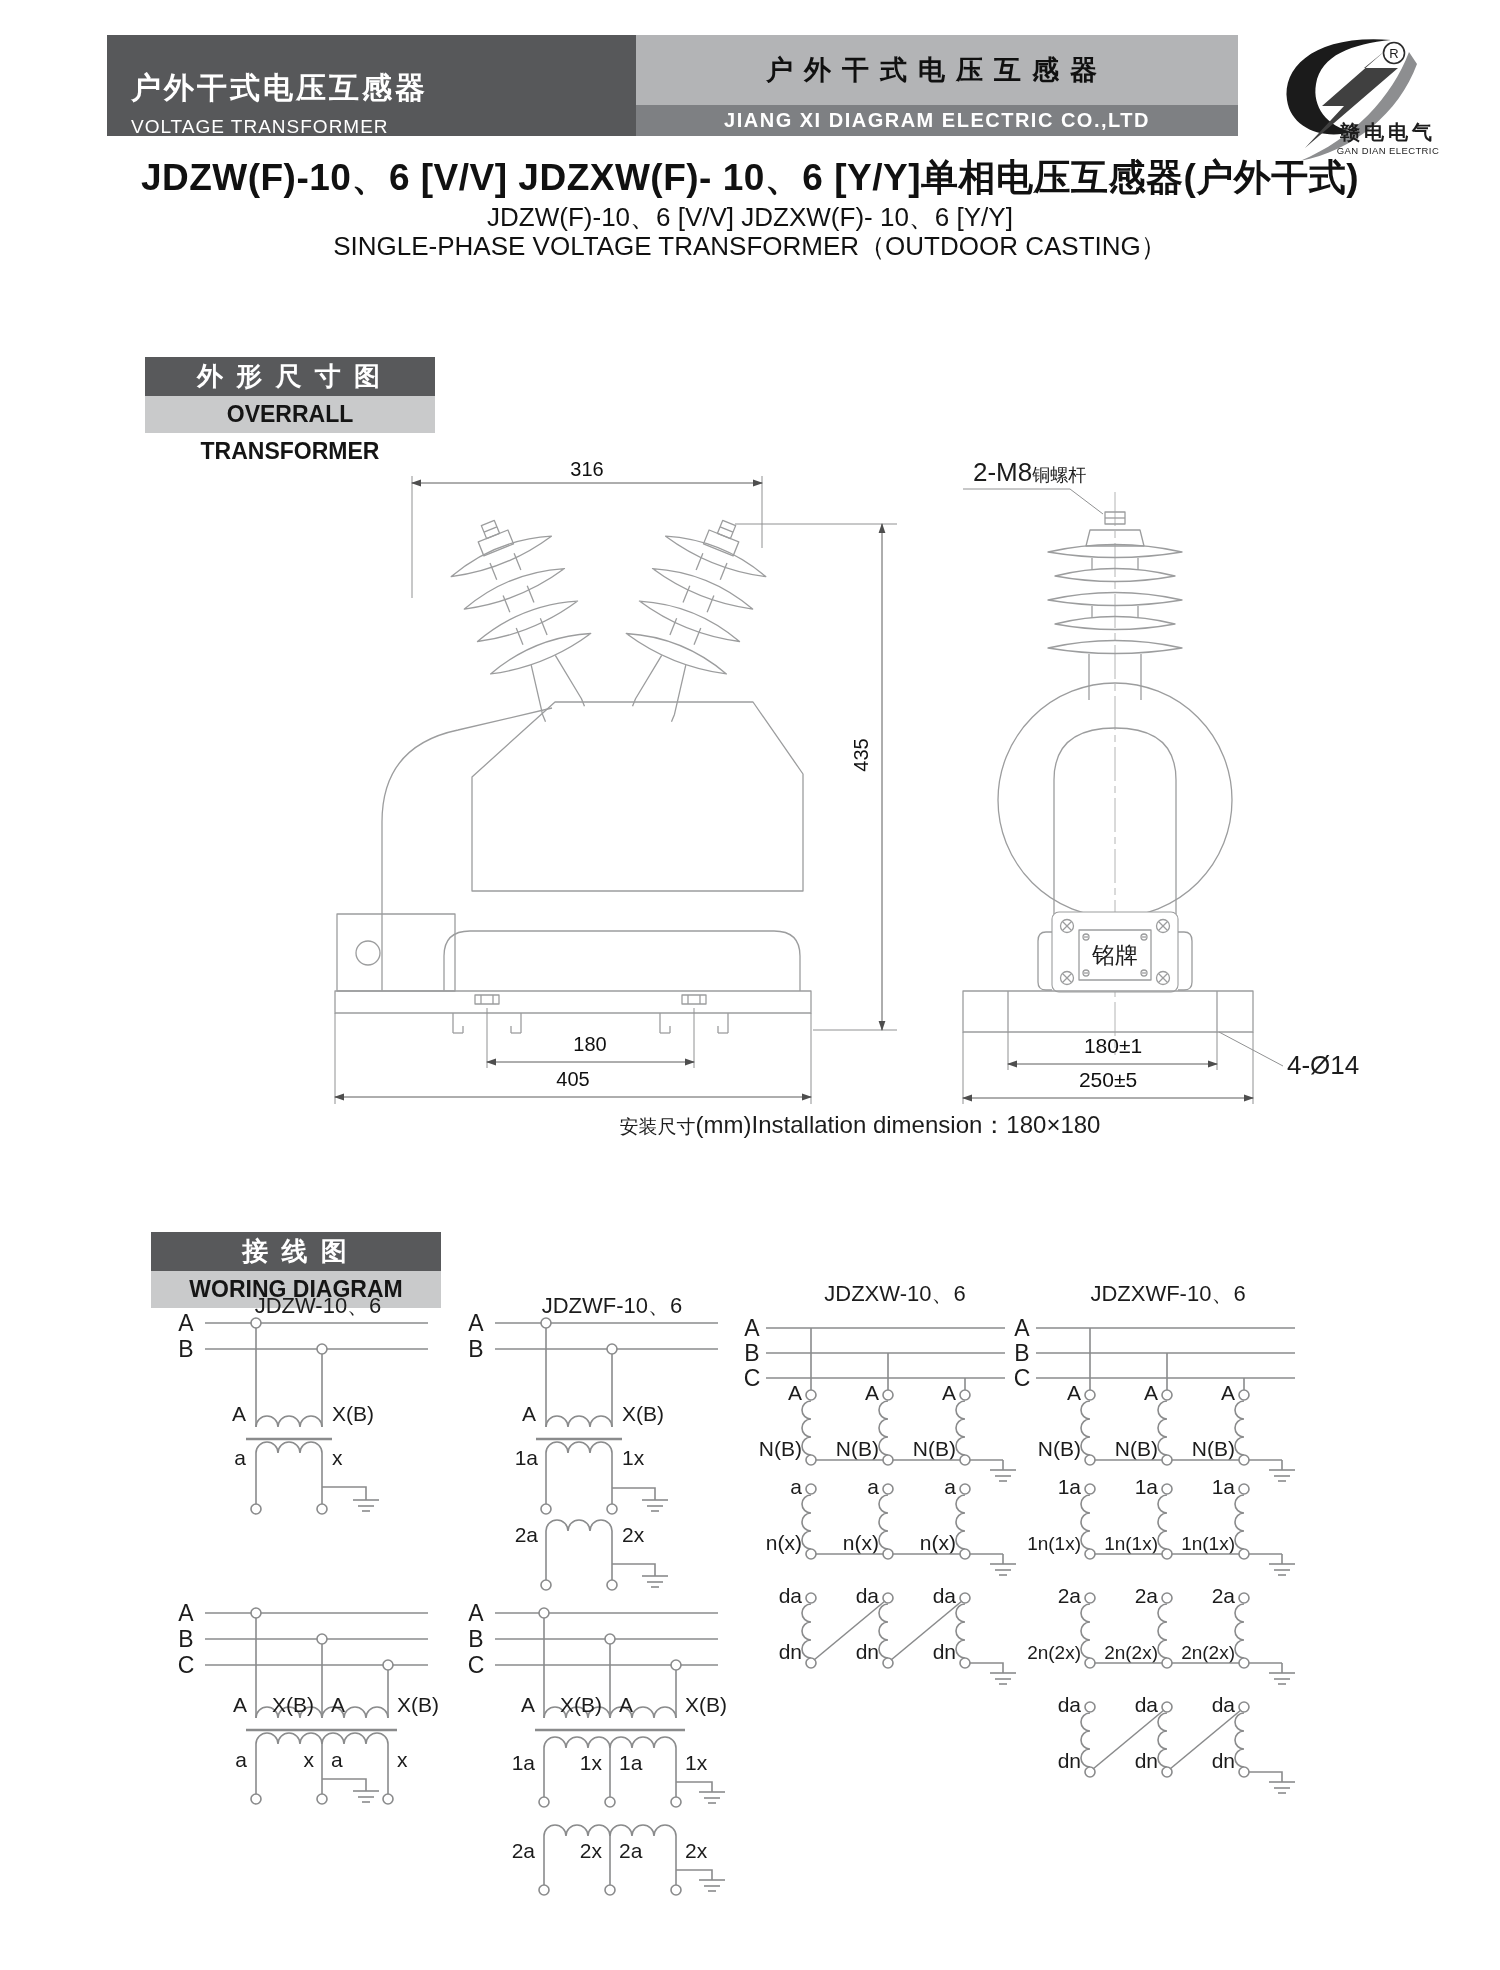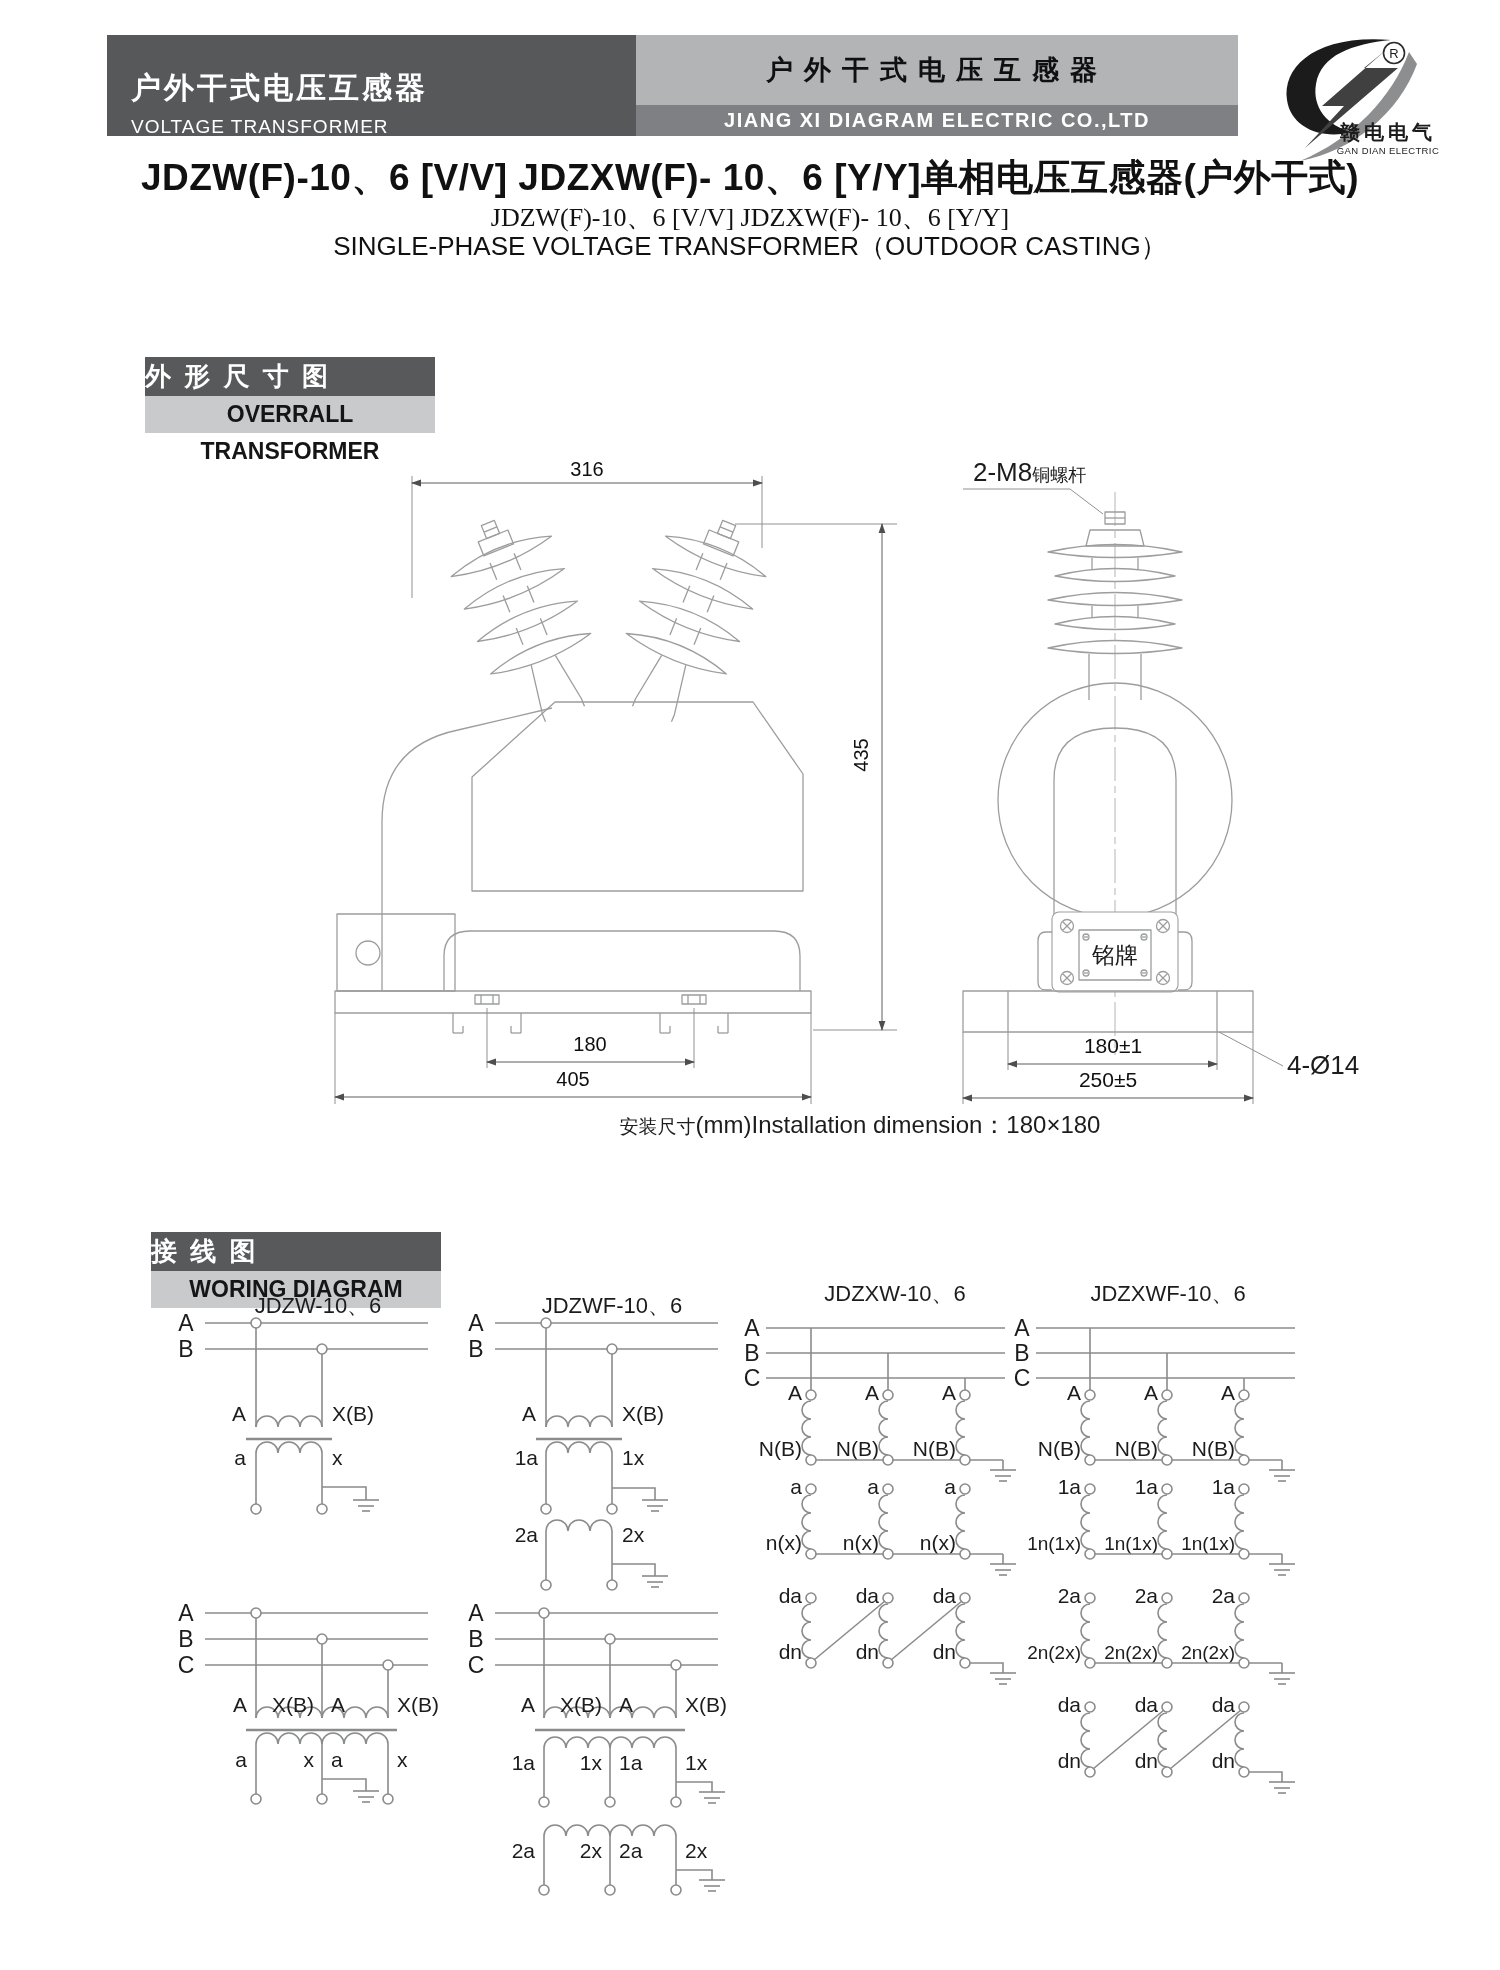--- a/index.html
+++ b/index.html
@@ -9,26 +9,26 @@
   
   .hd-left{left:107px;top:35px;width:529px;height:101px;background:#57585a;color:#fff;box-sizing:border-box;padding:36px 0 0 24px;}
   .hd-left .zh{font-size:30px;font-weight:bold;letter-spacing:3px;line-height:34px;}
   .hd-left .en{font-size:19px;letter-spacing:1px;margin-top:11px;}
   .hd-company-zh{left:636px;top:35px;width:602px;height:70px;background:#b3b4b6;color:#101010;
         font-size:27px;font-weight:bold;letter-spacing:11px;line-height:70px;text-align:center;}
   .hd-company-en{left:636px;top:105px;width:602px;height:31px;background:#7e8083;color:#fff;
         font-size:20px;font-weight:bold;letter-spacing:1.5px;line-height:31px;text-align:center;}
   
   .t1{left:0;top:153px;width:100%;text-align:center;font-size:37px;font-weight:bold;letter-spacing:0.5px;}
-  .t2{left:0;top:200px;width:100%;text-align:center;font-size:26px;font-family:Liberation Serif, serif;}
+  .t2{left:0;top:200px;width:100%;text-align:center;font-size:26px;}
   .t3{left:0;top:229px;width:100%;text-align:center;font-size:26px;}
   
   .sec{left:145px;width:290px;}
   .sec .zh{height:39px;background:#58595b;color:#fff;font-size:26px;font-weight:bold;
-           letter-spacing:3px;line-height:39px;text-align:left;}
+           letter-spacing:3px;line-height:39px;text-align:center;}
   .sec .en{height:37px;background:#c9cacb;color:#151515;font-size:23px;font-weight:bold;
            line-height:37px;text-align:center;}
   .sec1{top:357px;} .sec2{top:1232px;padding-left:6px;}
   
   svg.art{position:absolute;left:0;top:0;width:1500px;height:1970px;}
   .dr{stroke:#9c9d9e;stroke-width:1.3;fill:none;stroke-linejoin:round;}
   .dr2{stroke:#9c9d9e;stroke-width:1.1;fill:#fff;stroke-linejoin:round;}
   .ln{stroke:#8a8b8c;stroke-width:1.6;fill:none;}
   .sep{stroke:#8a8b8c;stroke-width:2.4;fill:none;}
   .dm{stroke:#5c5c5c;stroke-width:1;fill:none;}

